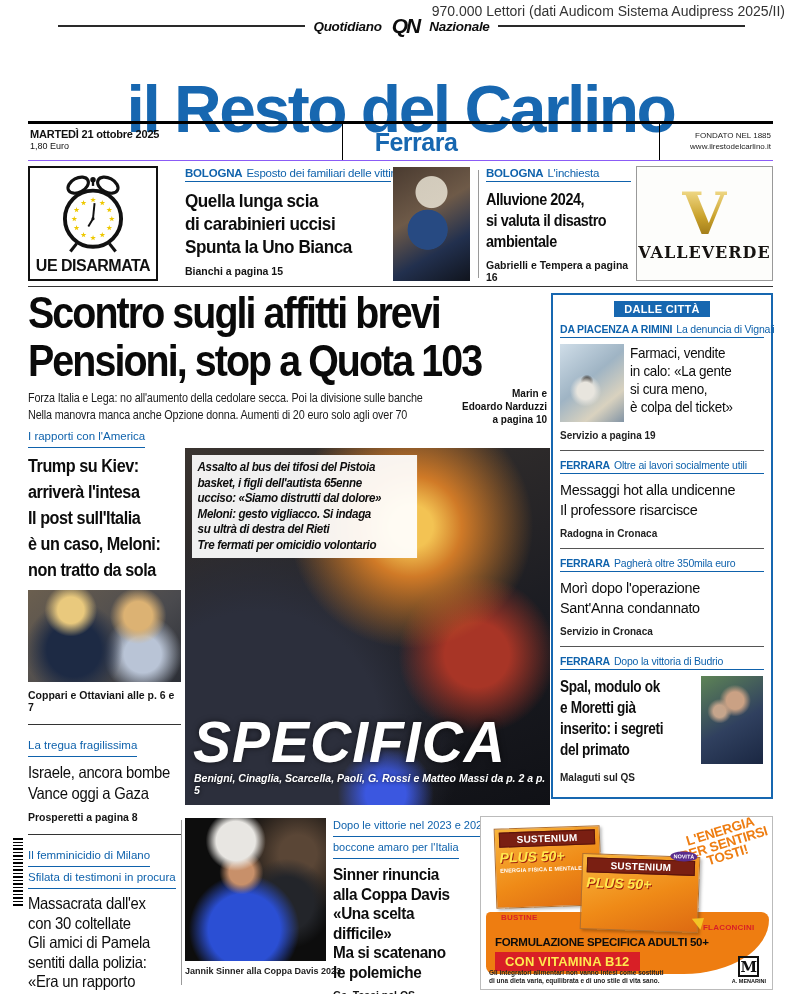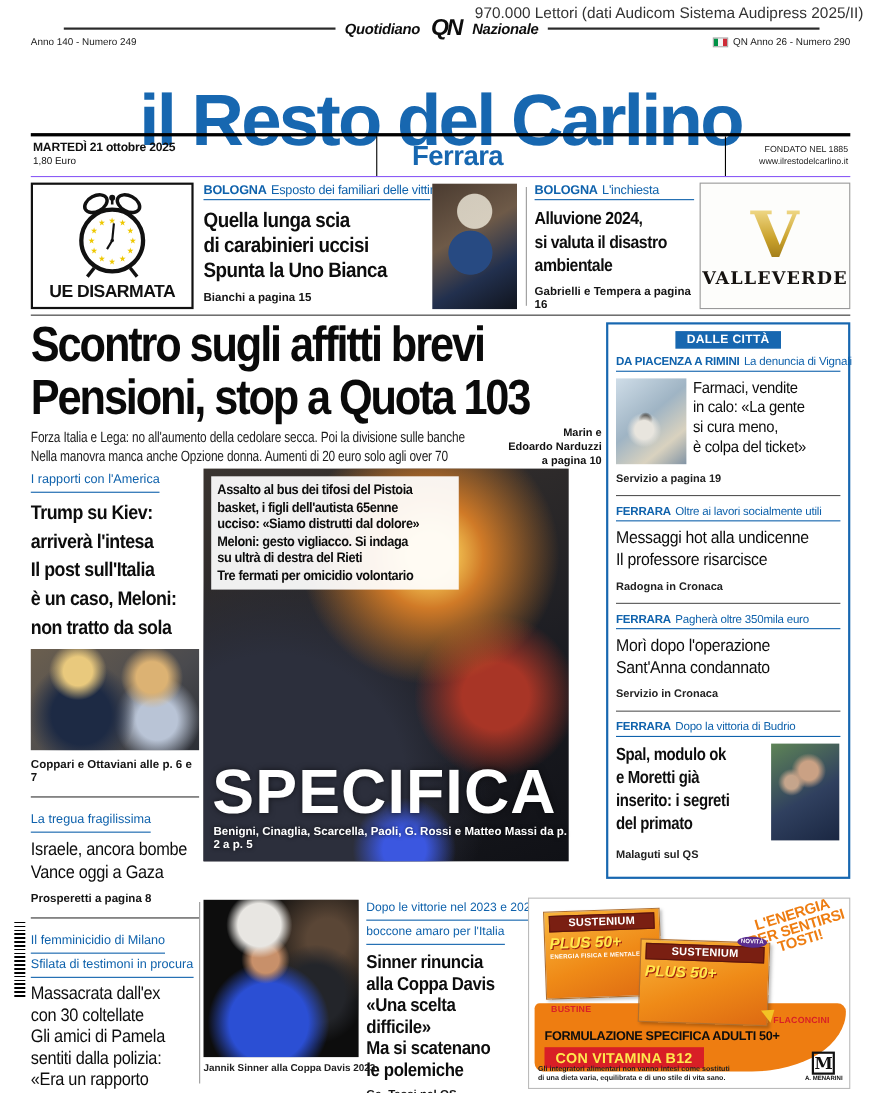--- a/index.html
+++ b/index.html
@@ -43,21 +43,21 @@
             border-bottom:1.5px solid #0f62ac; padding-bottom:2px; white-space:nowrap; }
   .kicker b { font-weight:800; margin-right:4px; }
   .kline { display:inline-block; color:#0f62ac; font-size:11.5px; font-weight:400;
            border-bottom:1.5px solid #0f62ac; padding-bottom:5px; white-space:nowrap; }
   .hl { color:#0d0d0d; letter-spacing:-.5px; }
   .byline { font-size:10.5px; color:#151515; margin-top:7px; font-weight:600; }
   .rule { position:absolute; height:1px; background:#333; }
   .vsep { position:absolute; width:1px; background:#9a9a9a; }
 
   
-  .ue-box { position:absolute; left:28px; top:166px; width:148px; height:115px; border:2px solid #111;
+  .ue-box { position:absolute; left:28px; top:166px; width:130px; height:115px; border:2px solid #111;
             display:flex; flex-direction:column; align-items:center; justify-content:center; background:#fff; }
   .ue-label { font-size:16px; font-weight:800; letter-spacing:-.5px; margin-top:2px; }
   .art { position:absolute; }
   .hl-top { font-size:19px; line-height:23px; font-weight:800; margin-top:7px; width:112%; }
   .hl-top2 { font-size:16px; line-height:21px; font-weight:800; margin-top:7px; width:118%; }
   .photo { position:absolute; }
   .carab { left:393px; top:167px; width:77px; height:114px;
            background:
              radial-gradient(circle at 50% 22%, rgba(240,235,220,.8) 0 16%, transparent 17%),
              radial-gradient(circle at 45% 55%, #274a82 0 26%, transparent 27%),
@@ -68,27 +68,27 @@
           background:linear-gradient(#f8e49a,#caa22c 55%,#8f6c12); -webkit-background-clip:text; background-clip:text; color:transparent; }
   .vv-name { font-family:"DejaVu Serif", serif; font-size:16px; font-weight:900; letter-spacing:1px; color:#161310; margin-top:0; }
 
   
   .lead { position:absolute; left:28px; top:289px; width:517px; }
   .lead-hl { font-size:45px; line-height:48px; font-weight:800; letter-spacing:-2.2px; width:595px; color:#0a0a0a; }
   .lead-deck { position:absolute; left:0; top:100px; width:540px; font-size:13.5px; line-height:17px; color:#1c1c1c; letter-spacing:-.2px; }
   .lead-byline { position:absolute; right:-2px; top:98px; width:120px; text-align:right; font-size:10px; line-height:13px; font-weight:700; }
 
   
-  .main-photo { position:absolute; left:185px; top:426px; width:332px; height:357px;
+  .main-photo { position:absolute; left:185px; top:448px; width:365px; height:357px;
                 background:
                   radial-gradient(circle at 62% 22%, #f3c353 0 6%, #d07a27 14%, transparent 34%),
                   radial-gradient(circle at 80% 58%, #a83526 0 9%, transparent 22%),
                   radial-gradient(circle at 55% 97%, #3b57e0 0 5%, transparent 12%),
                   radial-gradient(circle at 20% 80%, #2c2f3c 0 30%, transparent 50%),
-                  linear-gradient(160deg,#3a3430,#1b1c22 60%,#101116); }
+                  linear-gradient(160deg,#3a3430,#1b1c22 60%,#101116); font-style: italic; }
   .overlay { position:absolute; left:7px; top:7px; width:242px; background:rgba(255,255,255,.93);
              padding:5px 6px; font-size:12.5px; line-height:15.5px; font-weight:800; letter-spacing:-.4px; color:#0d0d0d; }
   .vergogna { position:absolute; left:8px; bottom:30px; font-size:57px; font-weight:900; letter-spacing:1px;
               color:#fff; text-shadow:0 0 6px rgba(0,0,0,.6); }
   .photo-caption { position:absolute; left:9px; bottom:9px; font-size:10.5px; font-weight:700; color:#fff;
                    text-shadow:0 0 4px rgba(0,0,0,.8); }
 
   
   .left-col { position:absolute; left:28px; top:426px; width:153px; }
   .lc-hl { font-size:18px; line-height:26px; font-weight:800; margin-top:5px; width:112%; }
@@ -181,27 +181,20 @@
 <div class="page">
 
   <div class="readers">970.000 Lettori (dati Audicom Sistema Audipress 2025/II)</div>
   <div class="qn-row">
     <span class="hline"></span>
     <span class="q-label">Quotidiano</span>
     <span class="qn-logo">QN</span>
     <span class="q-label">Nazionale</span>
     <span class="hline"></span>
   </div>
-  <div class="issue-row">
-    <span>Anno 140 - Numero 249</span>
-    <span class="issue-right">
-      <span class="flag"></span>
-      <span>QN Anno 26 - Numero 290</span>
-    </span>
-  </div>
 
   <h1 class="masthead">il Resto del Carlino</h1>
 
   <div class="dateline">
     <div class="dl-left">
       <div class="dl-date">MARTEDÌ 21 ottobre 2025</div>
       <div class="dl-price">1,80 Euro</div>
     </div>
     <div class="dl-center">
       <span class="edition">Ferrara</span>

